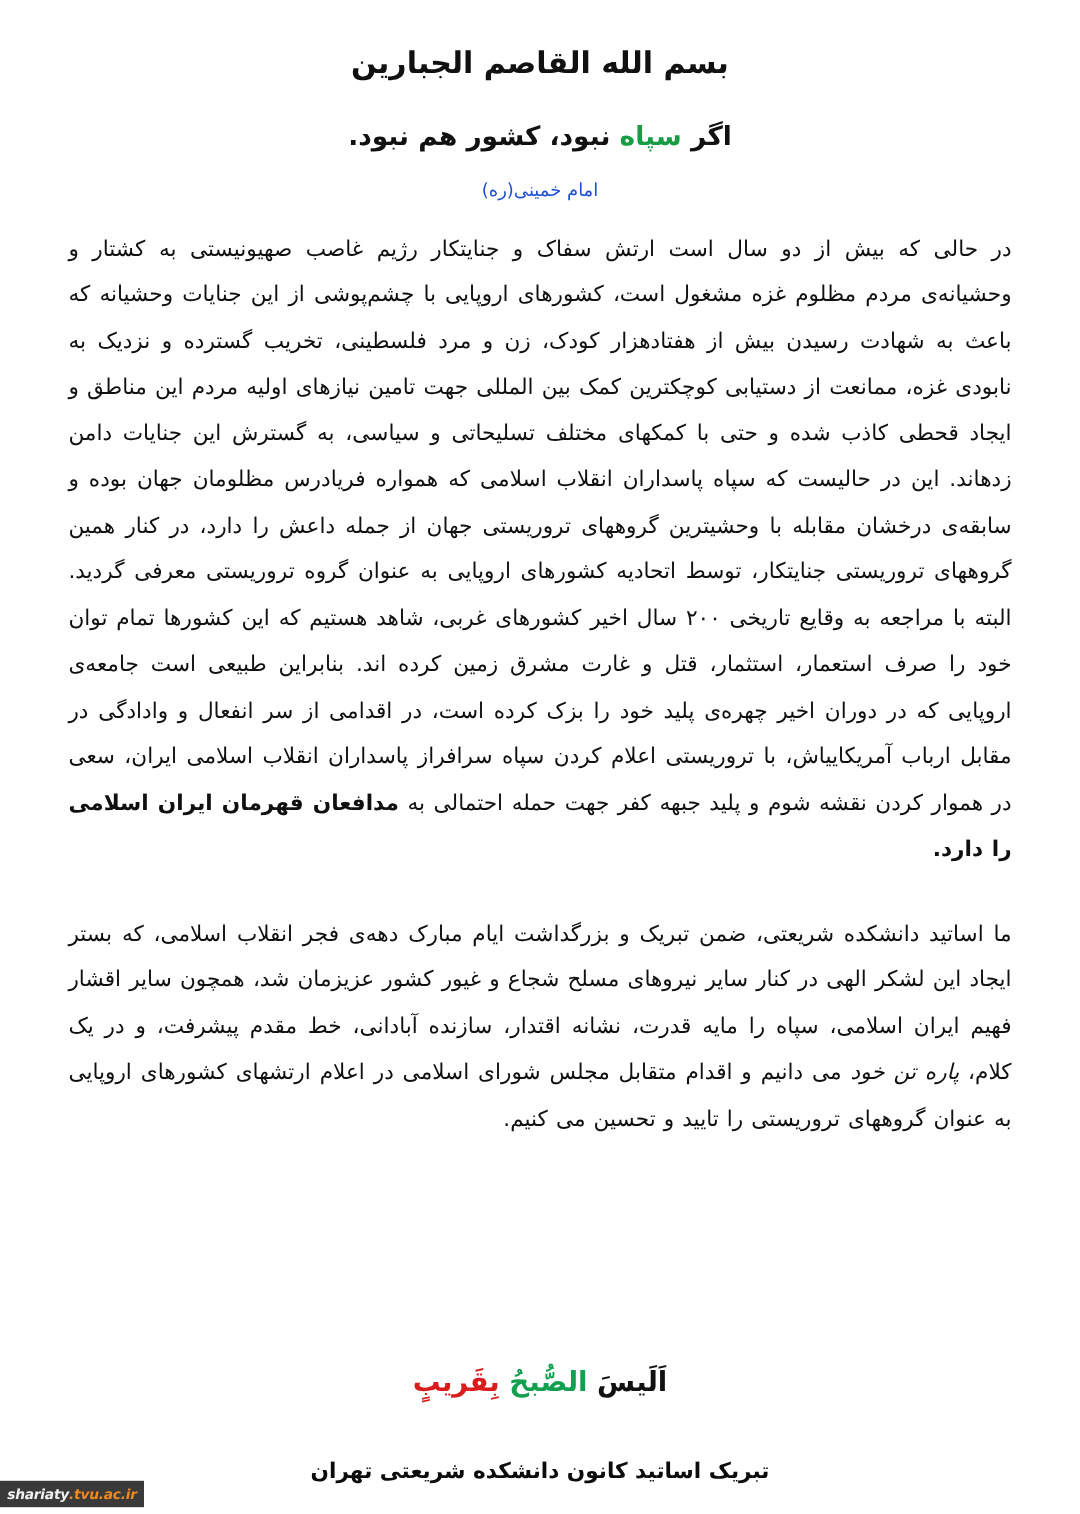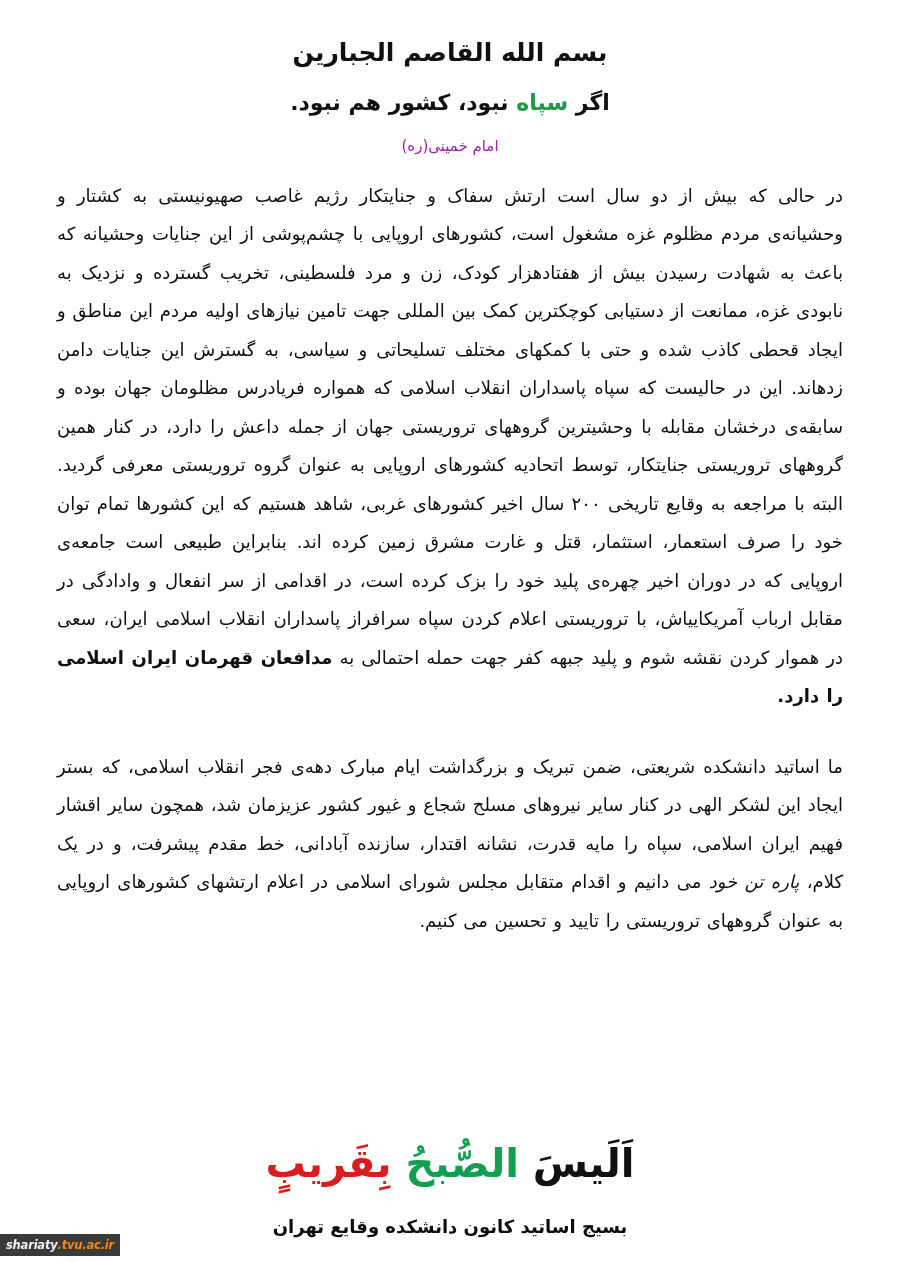--- a/index.html
+++ b/index.html
@@ -26,35 +26,35 @@
   .bismillah {
     font-family: "DejaVu Sans", "Liberation Sans", sans-serif;
     font-size: 25px;
     font-weight: 700;
     letter-spacing: 0.5px;
     color: #111111;
     line-height: 1.2;
     direction: rtl;
   }
   .quote-line {
-    margin-top: 21px;
+    margin-top: 33px;
     font-size: 22px;
     font-weight: 700;
     color: #111111;
     line-height: 1.3;
     direction: rtl;
   }
   .quote-line .hl {
     color: #1a9c45;
   }
   .quote-attrib {
     margin-top: 19px;
     font-size: 15px;
     font-weight: 400;
-    color: #a21caf;
+    color: #1d4ed8;
     direction: rtl;
   }
 
   
   .body-zone {
     margin: 0 auto;
     width: 786px;
     padding-top: 22px;
     direction: rtl;
   }
@@ -81,21 +81,21 @@
 
   
   .calligraphy-zone {
     position: absolute;
     left: 0;
     right: 0;
     top: 1138px;
     text-align: center;
   }
   .calligraphy {
-    font-size: 40px;
+    font-size: 23px;
     font-weight: 700;
     line-height: 1.25;
     direction: rtl;
     letter-spacing: 0.5px;
   }
   .calligraphy .seg-black { color: #111111; }
   .calligraphy .seg-green { color: #12a050; }
   .calligraphy .seg-red   { color: #d91d1d; }
 
   .signature-zone {
@@ -161,21 +161,21 @@
     </p>
   </div>
 
   <div class="calligraphy-zone">
     <div class="calligraphy">
       <span class="seg-black">اَلَیسَ </span><span class="seg-green">الصُّبحُ </span><span class="seg-red">بِقَریبٍ</span>
     </div>
   </div>
 
   <div class="signature-zone">
-    <div class="signature">بسیج اساتید کانون دانشکده وقایع تهران</div>
+    <div class="signature">تبریک اساتید کانون دانشکده شریعتی تهران</div>
   </div>
 
   <div class="watermark">
     <span class="wm-name">shariaty</span>
       <span class="wm-domain">.tvu.ac.ir</span>
   </div>
 
 </div>
 
 </body></html>

